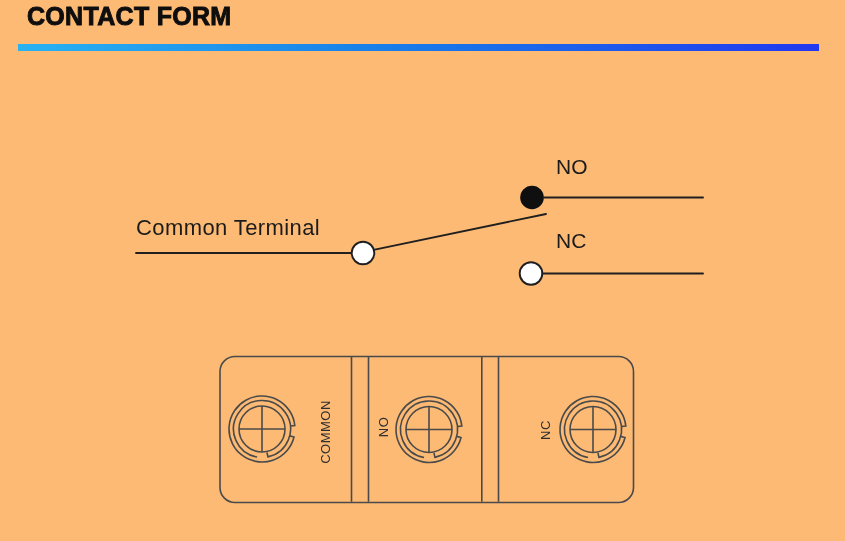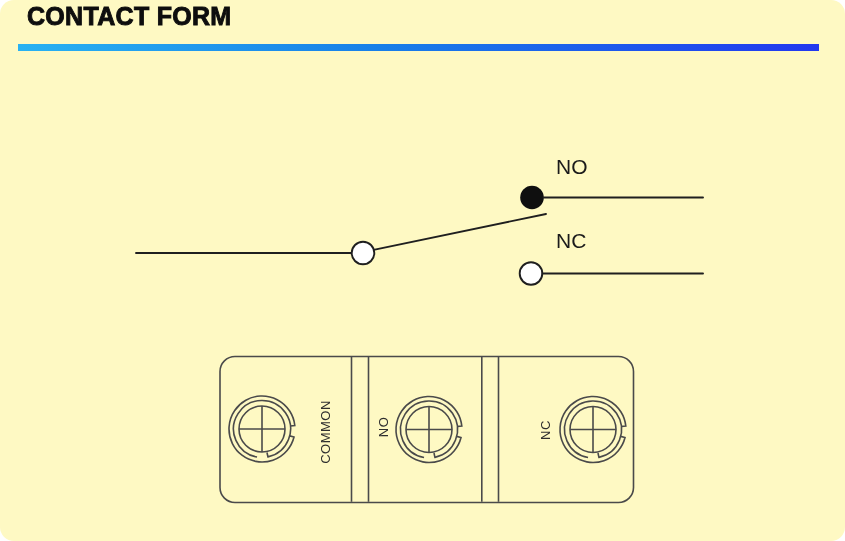--- a/index.html
+++ b/index.html
@@ -2,21 +2,21 @@
 <html><head>
 <meta charset="utf-8">
 <style>
   html, body {
     margin: 0; padding: 0;
     width: 845px; height: 541px;
     background: #ffffff;
     font-family: "Liberation Sans", sans-serif;
     overflow: hidden;
   }
-  .page { position: relative; width: 845px; height: 541px; background: #fef9c3; border-radius: 14px; }
+  .page { position: relative; width: 845px; height: 541px; background: #fdba74; }
 
   
   .page-title {
     position: absolute; left: 27px; top: 2px; margin: 0;
     font-size: 25px; font-weight: 900; letter-spacing: 0.3px;
     color: #0e0e0e;
     -webkit-text-stroke: 0.9px #0e0e0e;
     white-space: nowrap;
   }
   .accent-bar {
@@ -79,20 +79,21 @@
       <line x1="351.5" y1="357" x2="351.5" y2="501.8"></line>
       <line x1="368.5" y1="357" x2="368.5" y2="501.8"></line>
       <line x1="481.8" y1="357" x2="481.8" y2="501.8"></line>
       <line x1="498.5" y1="357" x2="498.5" y2="501.8"></line>
       <use href="#screw" transform="translate(262,429)"></use>
       <use href="#screw" transform="translate(429,429.5)"></use>
       <use href="#screw" transform="translate(593,429.5)"></use>
     </g>
   </svg>
 
+  <div class="lbl lbl-common-terminal">Common Terminal</div>
   <div class="lbl lbl-no">NO</div>
   <div class="lbl lbl-nc">NC</div>
 
   <div class="term-label term-label-common">COMMON</div>
   <div class="term-label term-label-no">NO</div>
   <div class="term-label term-label-nc">NC</div>
 
 </div>
 
 </body></html>

